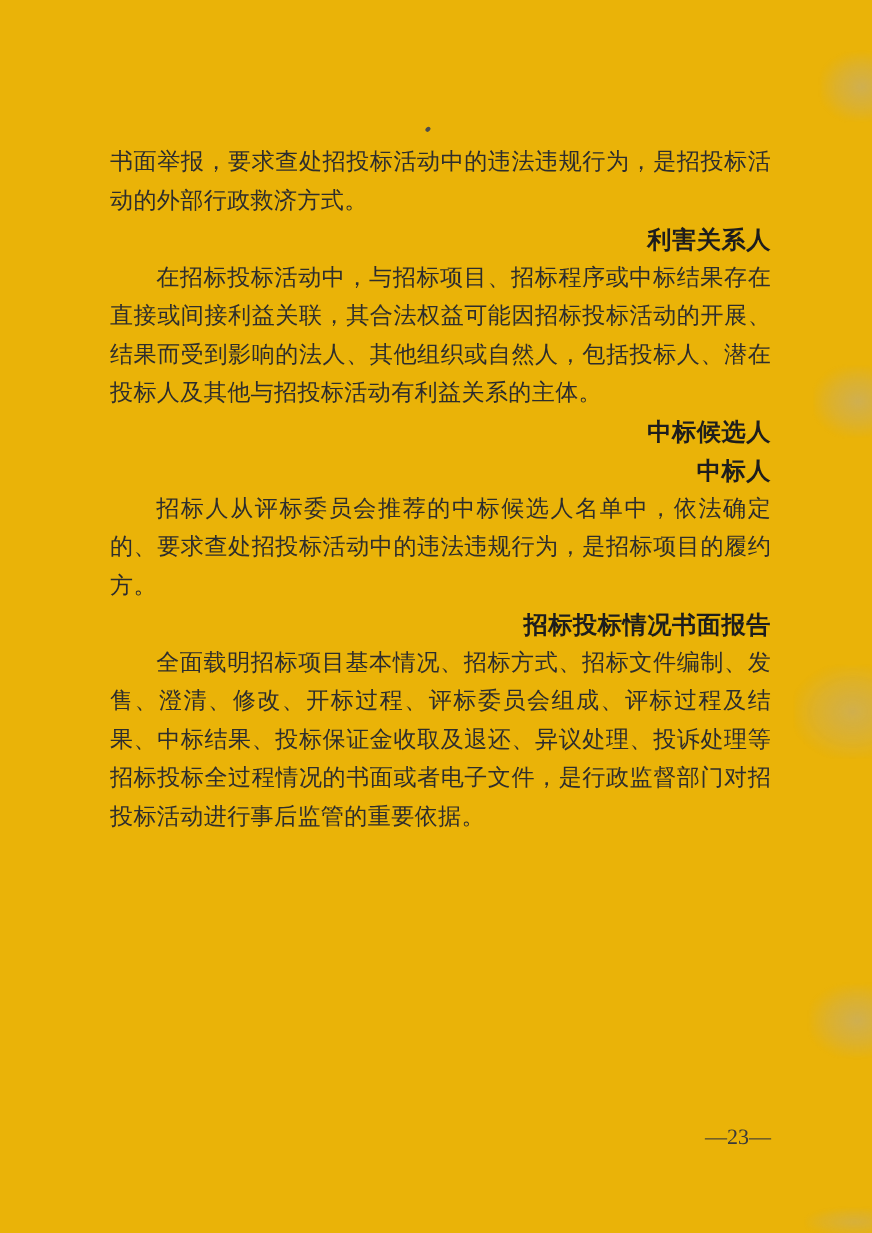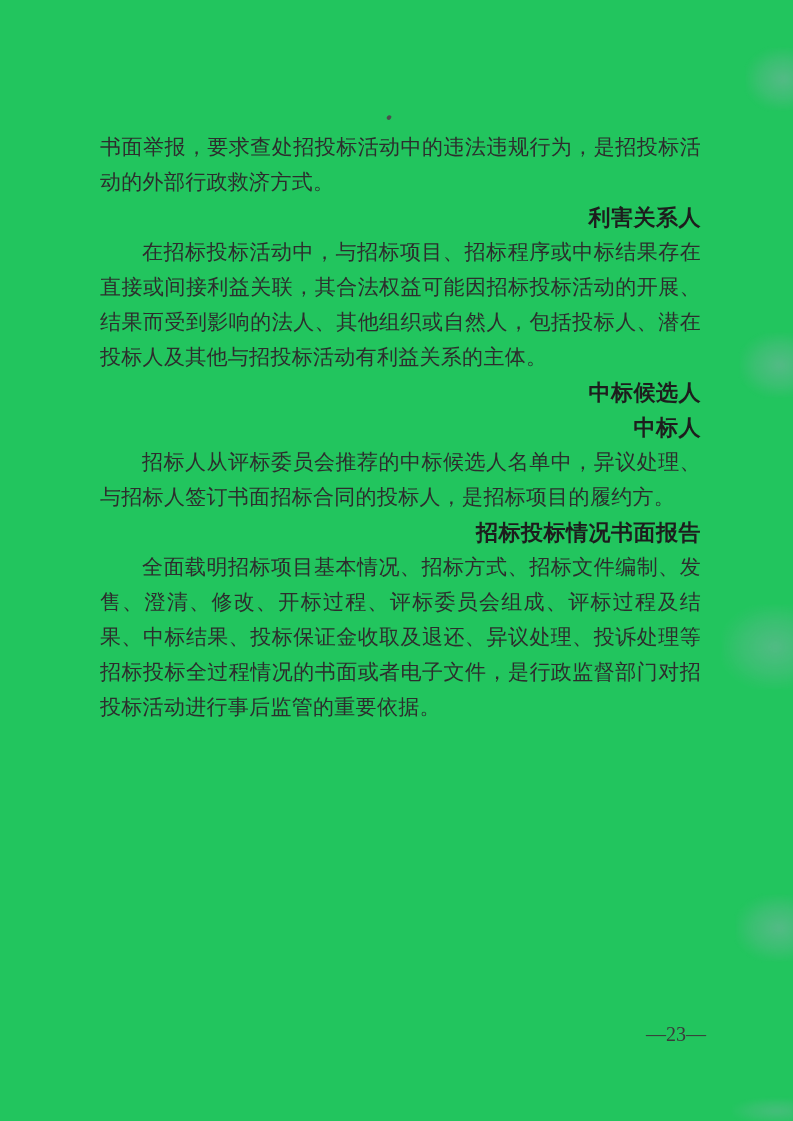--- a/index.html
+++ b/index.html
@@ -4,21 +4,21 @@
 <style>
   html, body {
     margin: 0;
     padding: 0;
     background: #ffffff;
   }
   .page {
     position: relative;
     width: 793px;
     height: 1121px;
-    background: #22c55e;
+    background: #eab308;
     overflow: hidden;
     font-family: "Liberation Serif", "DejaVu Serif", serif;
     color: #2d2d2d;
   }
   .content {
     position: absolute;
     left: 100px;
     top: 130px;
     width: 601px;
     font-size: 21px;
@@ -42,21 +42,21 @@
     color: #1d1d1d;
     text-indent: 1.85em;
     text-align: right;
     letter-spacing: 0.5px;
   }
   .page-number {
     position: absolute;
     left: 636px;
     top: 1019px;
     width: 70px;
-    text-align: right;
+    text-align: center;
     font-size: 20px;
     line-height: 30px;
     color: #3a3a3a;
     letter-spacing: 0;
   }
   
   .smudge {
     position: absolute;
     pointer-events: none;
     filter: blur(1.5px);
@@ -98,21 +98,21 @@
   <div class="content">
 
     <p class="body-p no-indent">书面举报，要求查处招投标活动中的违法违规行为，是招投标活动的外部行政救济方式。</p>
 
     <h2 class="term-h">利害关系人</h2>
     <p class="body-p">在招标投标活动中，与招标项目、招标程序或中标结果存在直接或间接利益关联，其合法权益可能因招标投标活动的开展、结果而受到影响的法人、其他组织或自然人，包括投标人、潜在投标人及其他与招投标活动有利益关系的主体。</p>
 
     <h2 class="term-h">中标候选人</h2>
 
     <h2 class="term-h">中标人</h2>
-    <p class="body-p">招标人从评标委员会推荐的中标候选人名单中，异议处理、与招标人签订书面招标合同的投标人，是招标项目的履约方。</p>
+    <p class="body-p">招标人从评标委员会推荐的中标候选人名单中，依法确定的、要求查处招投标活动中的违法违规行为，是招标项目的履约方。</p>
 
     <h2 class="term-h">招标投标情况书面报告</h2>
     <p class="body-p">全面载明招标项目基本情况、招标方式、招标文件编制、发售、澄清、修改、开标过程、评标委员会组成、评标过程及结果、中标结果、投标保证金收取及退还、异议处理、投诉处理等招标投标全过程情况的书面或者电子文件，是行政监督部门对招投标活动进行事后监管的重要依据。</p>
 
 
   </div>
 
   <div class="page-number">—23—</div>
 
 </div>

